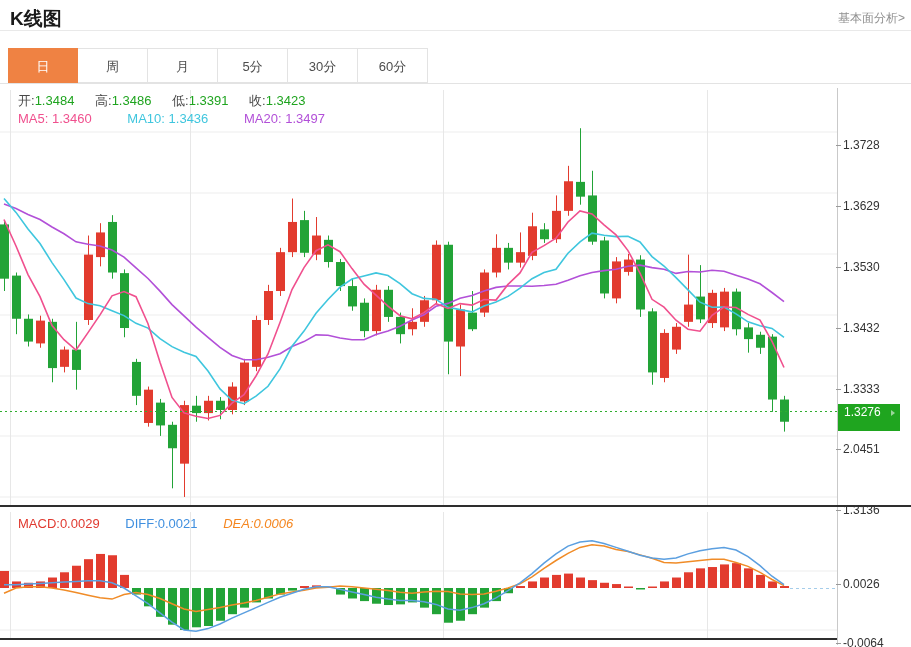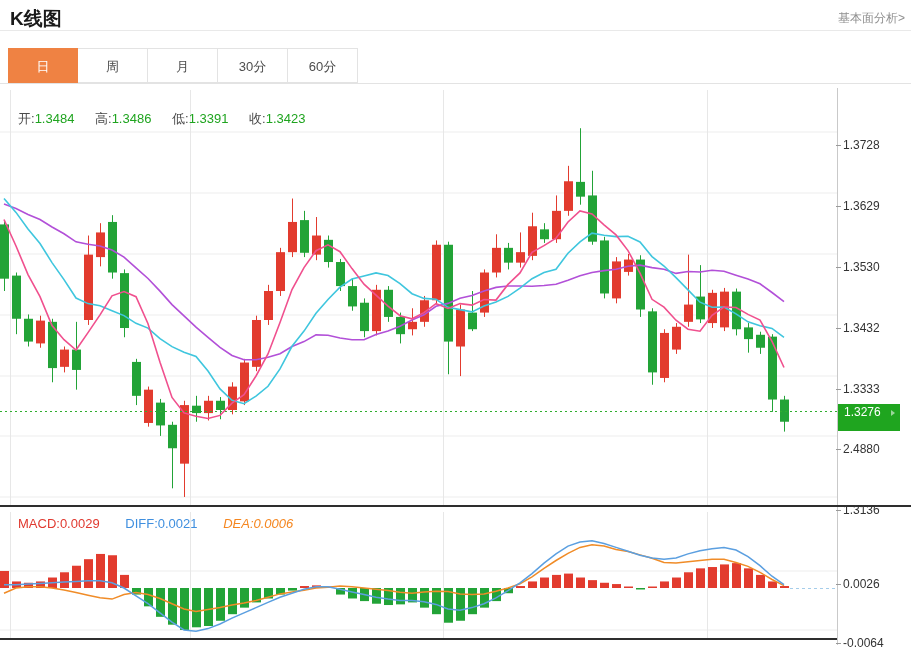--- a/index.html
+++ b/index.html
@@ -11,21 +11,21 @@
   #title-sep{position:absolute;left:0;top:30px;width:911px;height:1px;background:#e9e9e9;}
   
   #tabbar{position:absolute;left:8px;top:48px;display:flex;}
   #tabbar-underline{position:absolute;left:0;top:83px;width:911px;height:1px;background:#e3e3e3;}
   .tab{width:70px;height:35px;line-height:35px;text-align:center;font-size:13px;color:#4d4d4d;
        background:#fff;border:1px solid #e3e3e3;border-left:none;box-sizing:border-box;cursor:pointer;}
   .tab:first-child{border-left:1px solid #e3e3e3;}
   .tab.active{background:#ef8243;border-color:#ef8243;color:#fff;}
   
   .inforow{position:absolute;left:18px;font-size:13px;white-space:nowrap;}
-  #ohlc-row{top:110px;text-align:center;}
+  #ohlc-row{top:92px;text-align:center;}
   #ma-row{top:111px;}
   #macd-row{top:516px;left:18px;}
   .inforow .pair{margin-right:17px;}
   .lbl{color:#4a4a4a;}
   .val-green{color:#1fa41f;}
   .ma5{color:#f0508e;}  .ma10{color:#3fc6de;}  .ma20{color:#b250d8;}
   .macd-red{color:#e0392f;} .diff-blue{color:#3f8fdf;} .dea-orange{color:#f5861f;font-style:italic;}
   #ma-row .pair{margin-right:32px;}
   #macd-row .pair{margin-right:22px;}
   
@@ -49,20 +49,21 @@
 
   <div id="page-title">K线图</div>
   <a id="fundamental-link">基本面分析&gt;</a>
   <div id="title-sep"></div>
 
   <div id="tabbar-underline"></div>
   <div id="tabbar">
     <div class="tab active">日</div>
     <div class="tab">周</div>
     <div class="tab">月</div>
+    <div class="tab">5分</div>
     <div class="tab">30分</div>
     <div class="tab">60分</div>
   </div>
 
   <svg id="chart-svg" width="837" height="647" viewBox="0 0 837 647">
       <line x1="0" y1="132" x2="837" y2="132" stroke="#ededed" stroke-width="1"></line>
       <line x1="0" y1="193" x2="837" y2="193" stroke="#ededed" stroke-width="1"></line>
       <line x1="0" y1="254" x2="837" y2="254" stroke="#ededed" stroke-width="1"></line>
       <line x1="0" y1="315" x2="837" y2="315" stroke="#ededed" stroke-width="1"></line>
       <line x1="0" y1="376" x2="837" y2="376" stroke="#ededed" stroke-width="1"></line>
@@ -285,36 +286,41 @@
       <line x1="790" y1="588.5" x2="837" y2="588.5" stroke="#a5cdea" stroke-width="1" stroke-dasharray="3 3"></line>
     </svg>
 
   <div class="inforow" id="ohlc-row">
     <span class="pair"><span class="lbl">开:</span><span class="val-green">1.3484</span></span>
     <span class="pair"><span class="lbl">高:</span><span class="val-green">1.3486</span></span>
     <span class="pair"><span class="lbl">低:</span><span class="val-green">1.3391</span></span>
     <span class="pair"><span class="lbl">收:</span><span class="val-green">1.3423</span></span>
   </div>
 
+  <div class="inforow" id="ma-row">
+    <span class="pair ma5"><span>MA5:</span> <span>1.3460</span></span>
+    <span class="pair ma10"><span>MA10:</span> <span>1.3436</span></span>
+    <span class="pair ma20"><span>MA20:</span> <span>1.3497</span></span>
+  </div>
 
   <div class="inforow" id="macd-row">
     <span class="pair macd-red"><span>MACD:</span><span>0.0029</span></span>
     <span class="pair diff-blue"><span>DIFF:</span><span>0.0021</span></span>
     <span class="pair dea-orange"><span>DEA:</span><span>0.0006</span></span>
   </div>
 
   <div id="y-axis-line"></div>
   <div id="main-macd-sep"></div>
   <div id="macd-bottom-border"></div>
   <div id="ticks">
       <div class="tick" style="top: 125px;">1.3728</div>
       <div class="tick" style="top: 186px;">1.3629</div>
       <div class="tick" style="top: 247px;">1.3530</div>
       <div class="tick" style="top: 308px;">1.3432</div>
       <div class="tick" style="top: 369px;">1.3333</div>
-      <div class="tick" style="top: 429px;">2.4880</div>
+      <div class="tick" style="top: 429px;">2.0451</div>
       <div class="tick" style="top: 490px;">1.3136</div>
       <div class="tick" style="top: 564px;">0.0026</div>
       <div class="tick" style="top: 623px;">-0.0064</div>
     </div>
 
   <div id="current-price-badge">1.3276</div>
 </div>
 
 </body></html>

